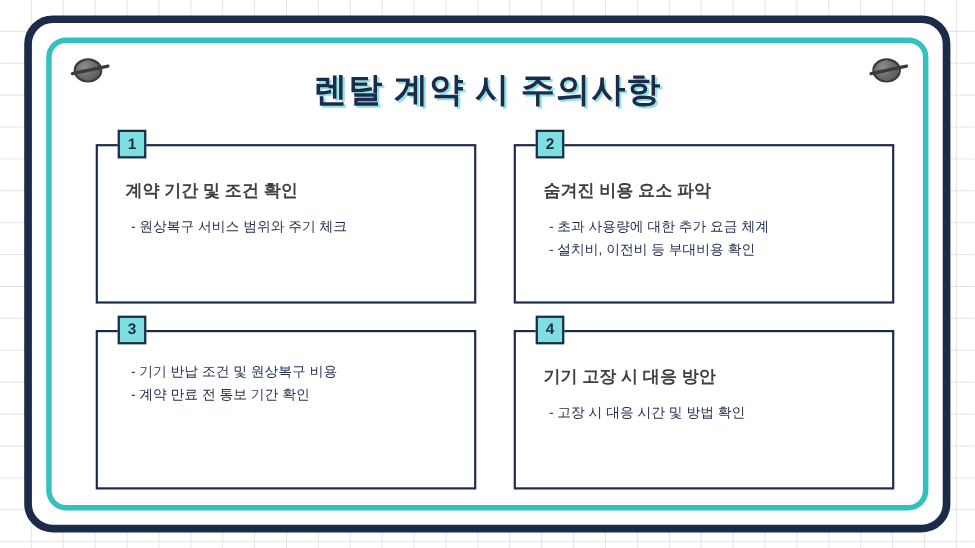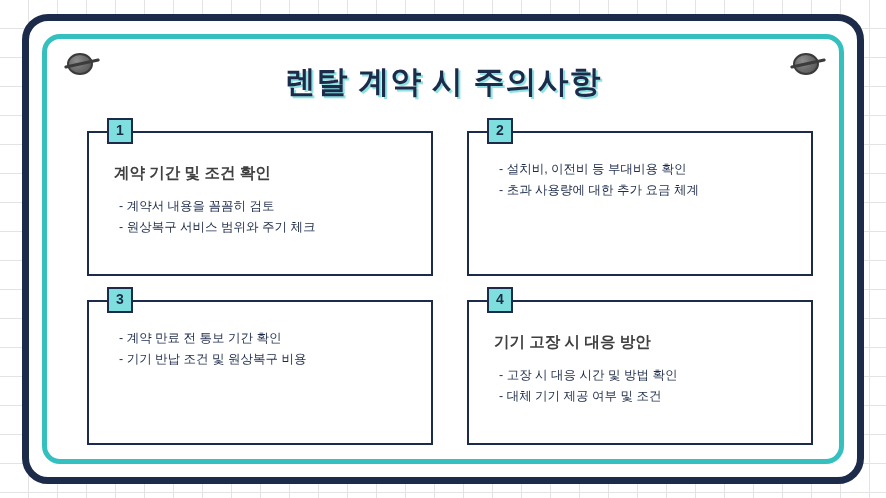--- a/index.html
+++ b/index.html
@@ -157,45 +157,44 @@
     <div class="screw screw-right"></div>
 
     <div class="title">렌탈 계약 시 주의사항</div>
 
     <div class="cards">
 
       <div class="card">
         <div class="card-badge">1</div>
         <div class="card-title">계약 기간 및 조건 확인</div>
         <ul class="card-list">
-          <li>- 계약서 내용을 꼼꼼히 검토</li>
           <li>- 원상복구 서비스 범위와 주기 체크</li>
         </ul>
       </div>
 
       <div class="card">
         <div class="card-badge">2</div>
-        <ul class="card-list">
+        <div class="card-title">숨겨진 비용 요소 파악</div>
+        <ul class="card-list">
+          <li>- 초과 사용량에 대한 추가 요금 체계</li>
           <li>- 설치비, 이전비 등 부대비용 확인</li>
-          <li>- 초과 사용량에 대한 추가 요금 체계</li>
         </ul>
       </div>
 
       <div class="card">
         <div class="card-badge">3</div>
         <ul class="card-list">
+          <li>- 기기 반납 조건 및 원상복구 비용</li>
           <li>- 계약 만료 전 통보 기간 확인</li>
-          <li>- 기기 반납 조건 및 원상복구 비용</li>
         </ul>
       </div>
 
       <div class="card">
         <div class="card-badge">4</div>
         <div class="card-title">기기 고장 시 대응 방안</div>
         <ul class="card-list">
           <li>- 고장 시 대응 시간 및 방법 확인</li>
-          <li>- 대체 기기 제공 여부 및 조건</li>
         </ul>
       </div>
 
     </div>
   </div>
 </div>
 
 </body></html>

